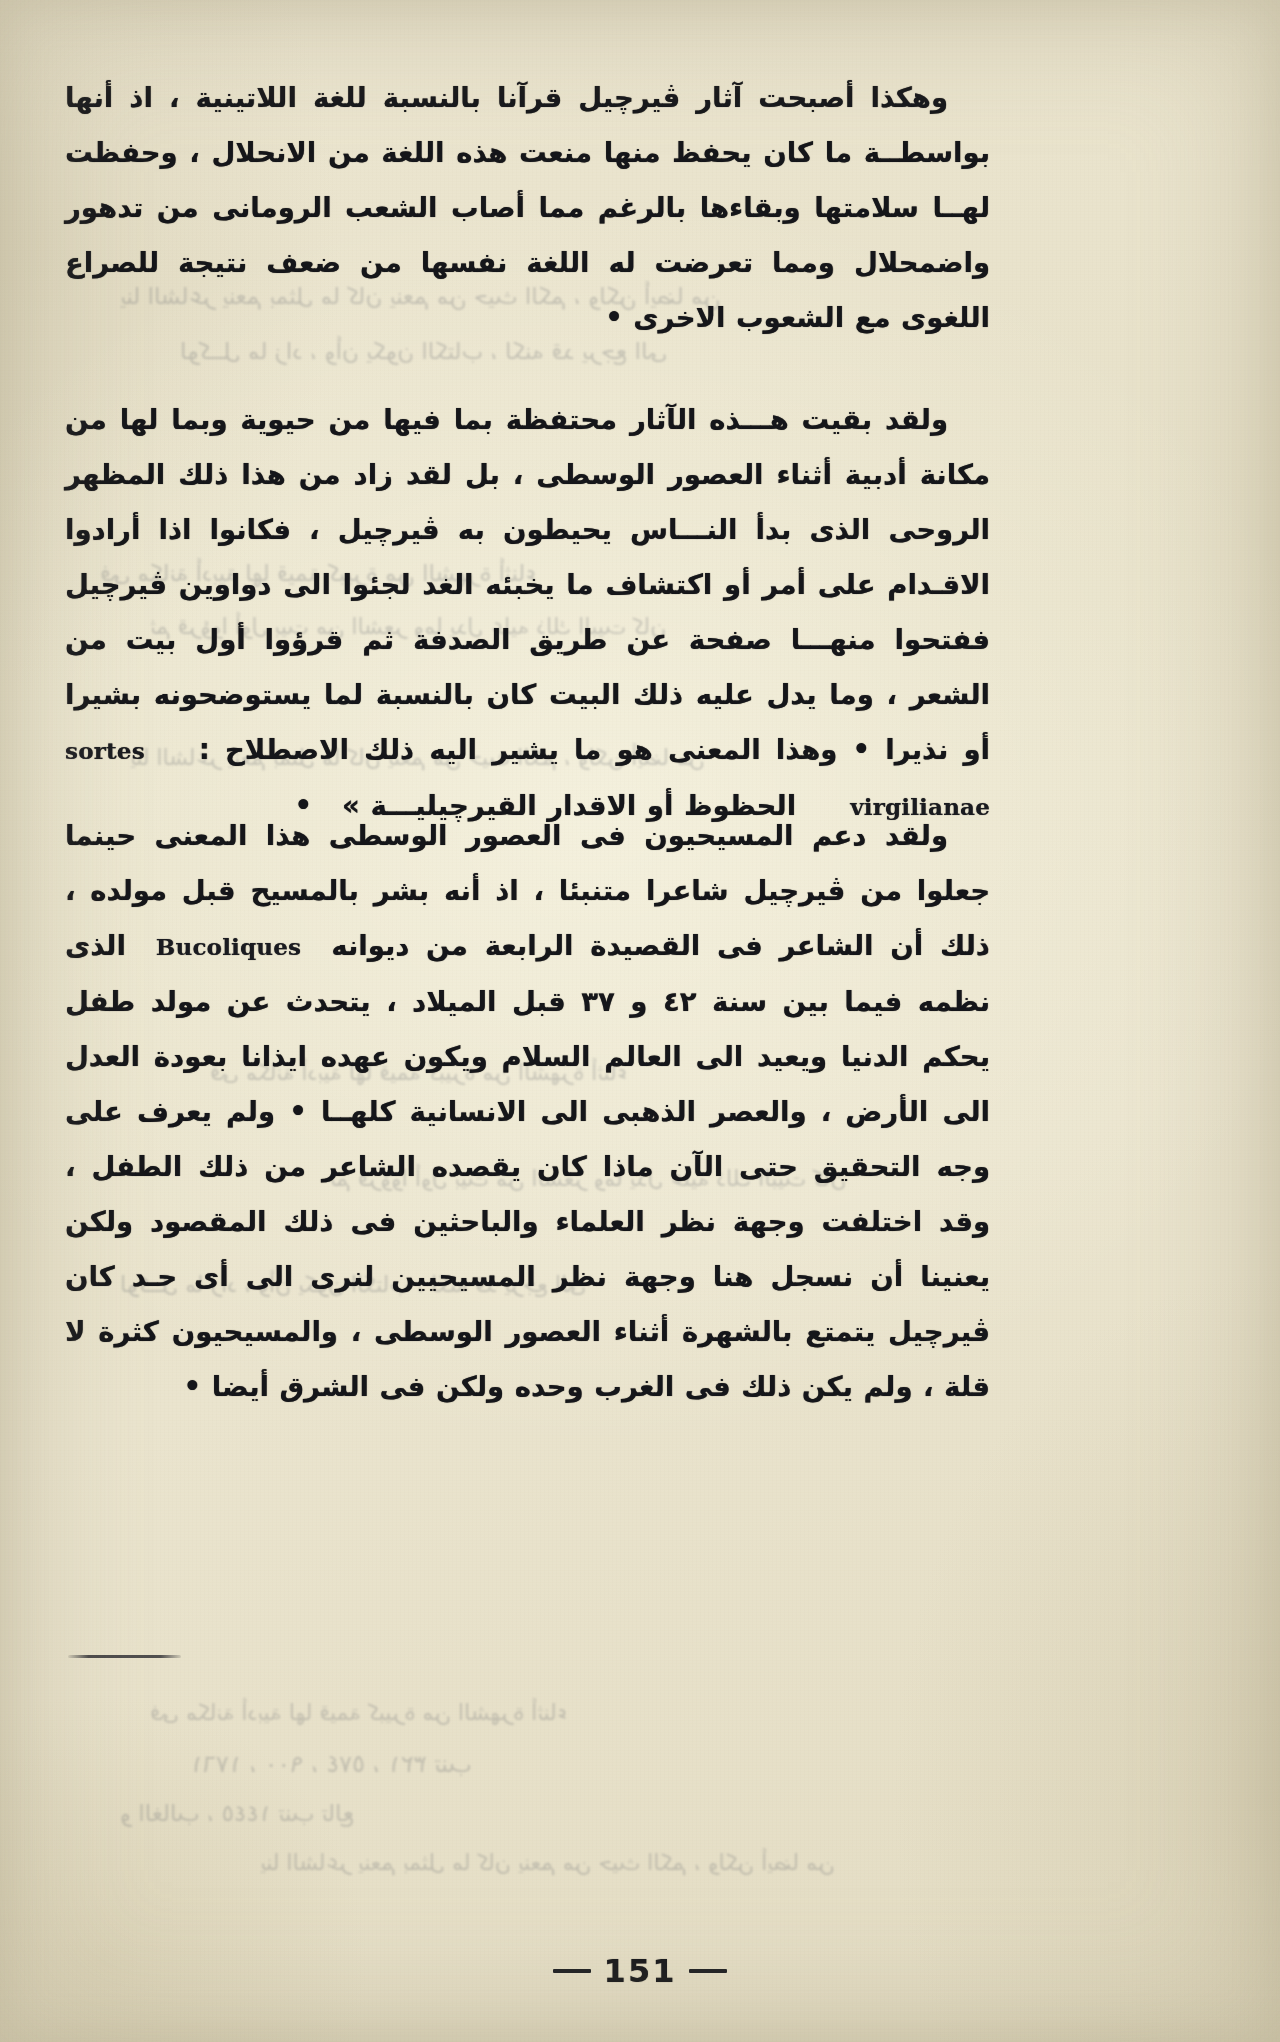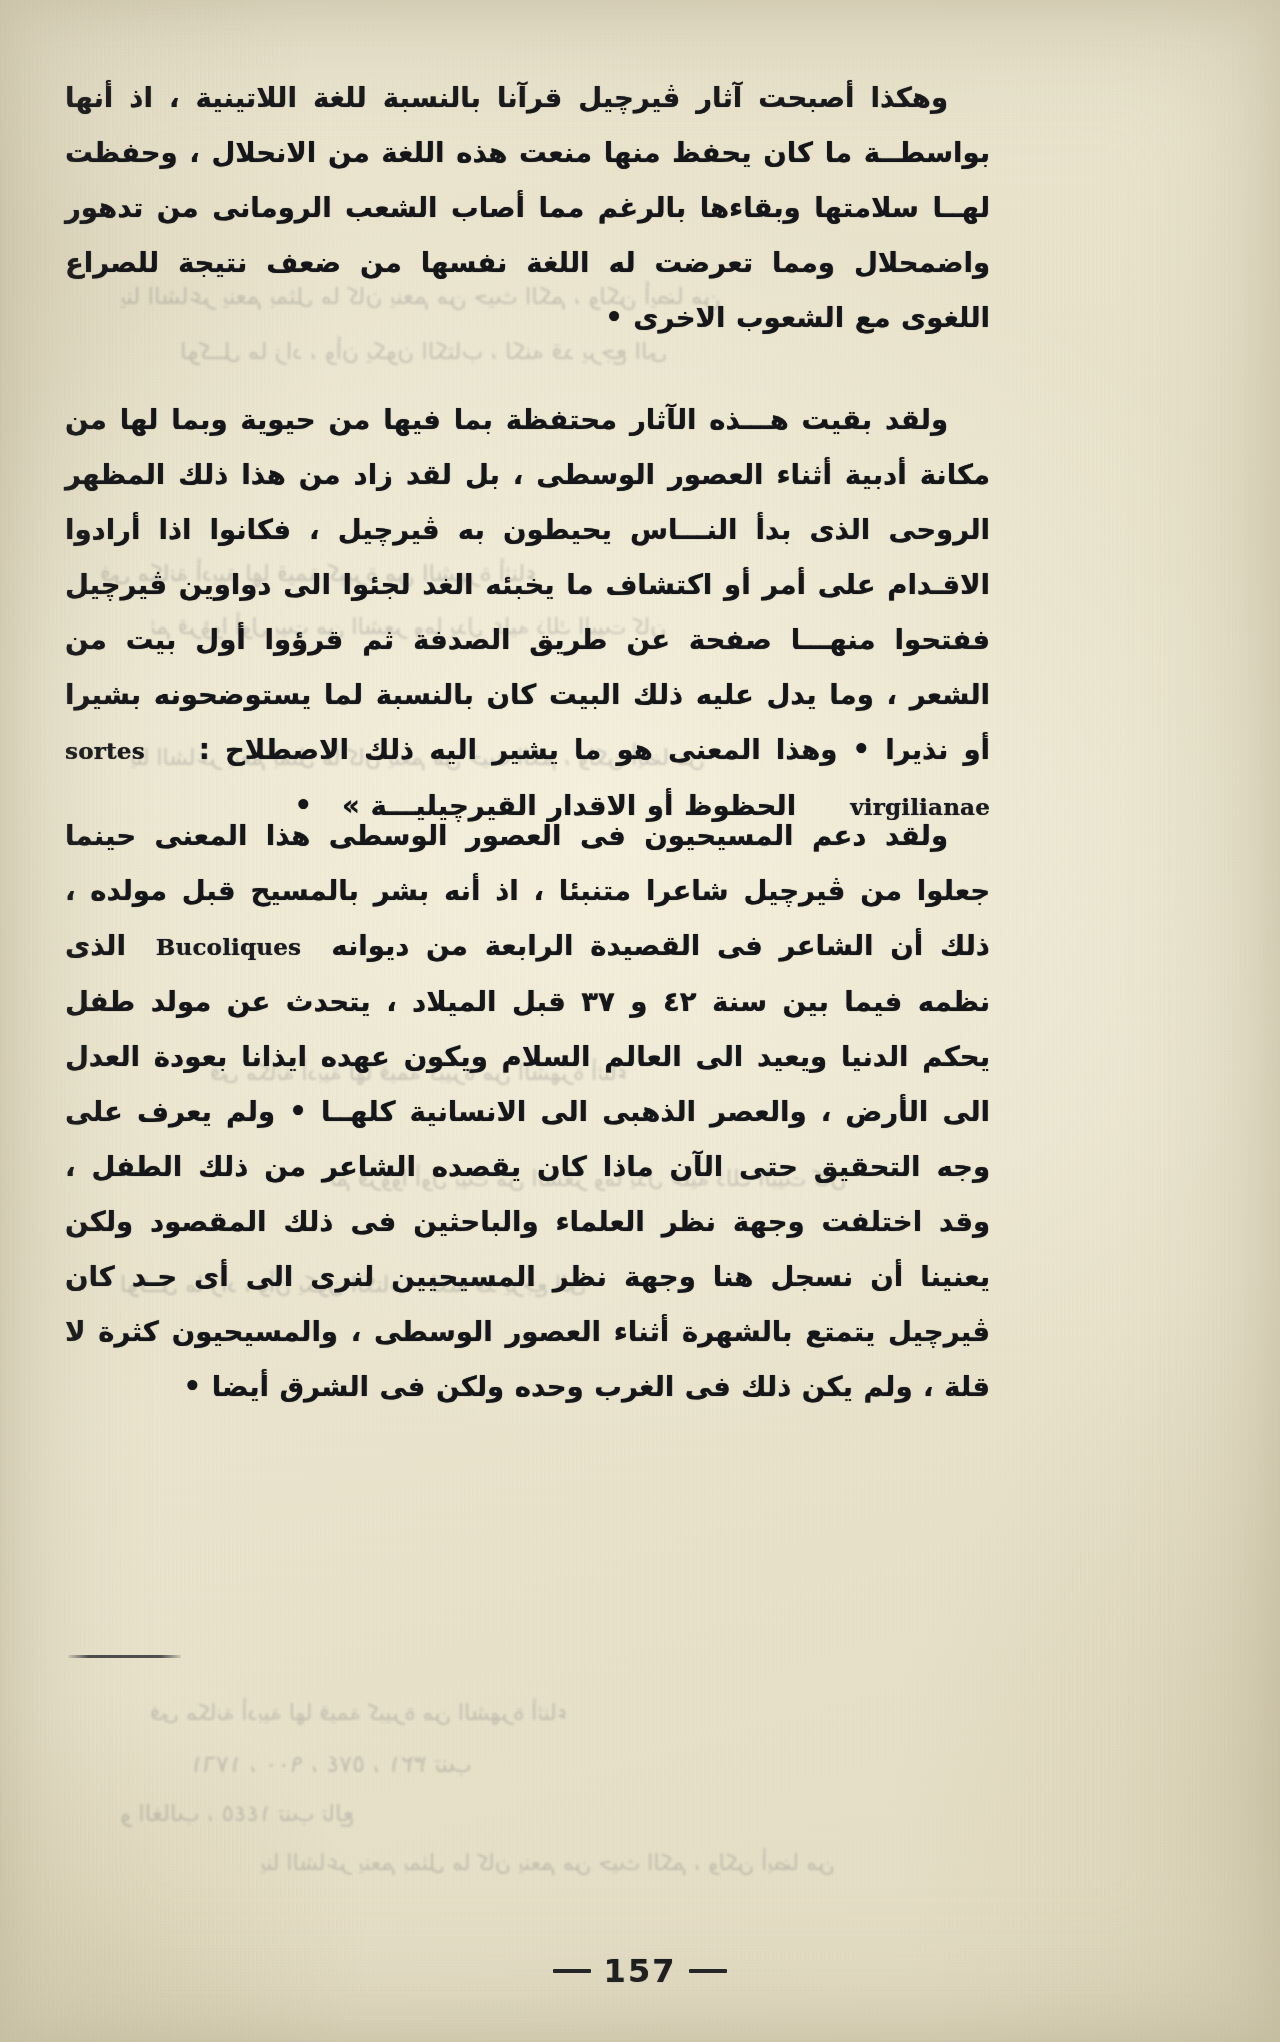--- a/index.html
+++ b/index.html
@@ -179,19 +179,19 @@
 
     <p class="para" id="para-3"><span class="indent"></span><span>ولقد دعم المسيحيون فى العصور الوسطى هذا المعنى حينما جعلوا من ڤيرچيل شاعرا متنبئا ، اذ أنه بشر بالمسيح قبل مولده ، ذلك أن الشاعر فى القصيدة الرابعة من ديوانه</span><span class="spacer-mid"></span><span class="latin">Bucoliques</span><span class="spacer-mid"></span><span>الذى نظمه فيما بين سنة ٤٢ و ٣٧ قبل الميلاد ، يتحدث عن مولد طفل يحكم الدنيا ويعيد الى العالم السلام ويكون عهده ايذانا بعودة العدل الى الأرض ، والعصر الذهبى الى الانسانية كلهــا • ولم يعرف على وجه التحقيق حتى الآن ماذا كان يقصده الشاعر من ذلك الطفل ، وقد اختلفت وجهة نظر العلماء والباحثين فى ذلك المقصود ولكن يعنينا أن نسجل هنا وجهة نظر المسيحيين لنرى الى أى حـد كان ڤيرچيل يتمتع بالشهرة أثناء العصور الوسطى ، والمسيحيون كثرة لا قلة ، ولم يكن ذلك فى الغرب وحده ولكن فى الشرق أيضا •</span></p>
 
 
   </div>
 
   <div class="margin-rule"></div>
 
   <div class="folio">
     <span class="dash"></span>
-    <span class="num">157</span>
+    <span class="num">151</span>
     <span class="dash"></span>
   </div>
 
   <div class="vignette"></div>
 
 </div>
 
 </body></html>

